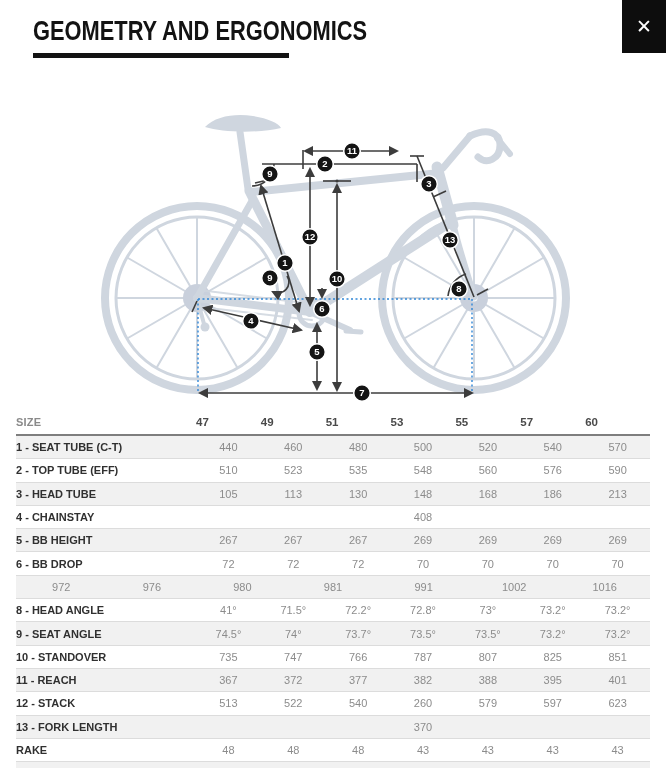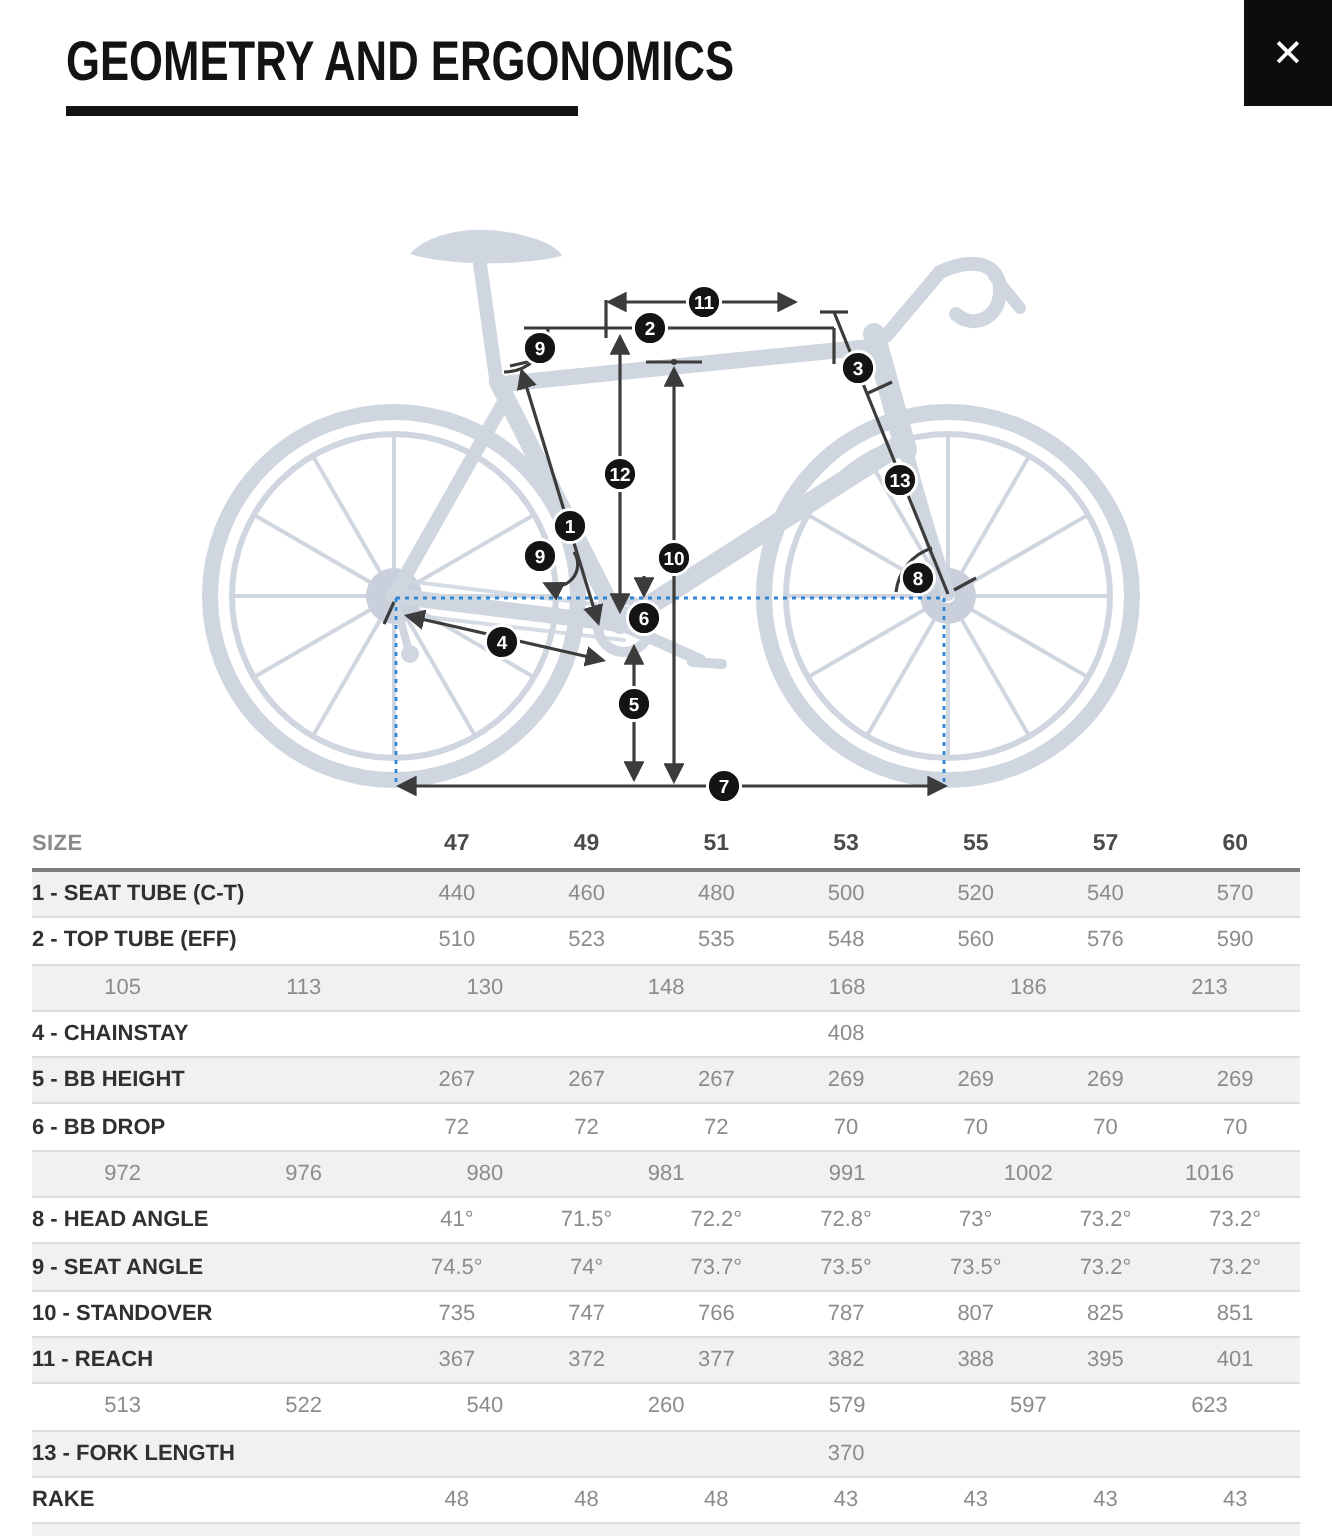--- a/index.html
+++ b/index.html
@@ -21,21 +21,21 @@
     color:#ffffff;font-size:19px;display:flex;align-items:center;justify-content:center;
     cursor:pointer;user-select:none;
   }
   
   .diagram{position:absolute;top:85px;left:0;width:666px;height:322px;}
   .badge-txt{font-family:"Liberation Sans",sans-serif;font-size:9.5px;font-weight:bold;fill:#ffffff;text-anchor:middle;}
   
   .geo-table{position:absolute;top:409px;left:16px;width:634px;font-size:11px;}
   .thead{display:flex;align-items:center;height:25px;border-bottom:2px solid #7e7e7e;}
   .thead .lab{flex:0 0 180px;color:#8a8a8a;font-weight:bold;font-size:11px;letter-spacing:.2px;}
-  .thead .col{flex:1;text-align:center;color:#4a4a4a;font-weight:bold;font-size:11.5px;}
+  .thead .col{flex:1;text-align:left;color:#4a4a4a;font-weight:bold;font-size:11.5px;}
   .trow{display:flex;align-items:center;height:23.3px;box-sizing:border-box;border-bottom:1px solid #dcdcdc;background:#ffffff;justify-content:center;}
   .trow.alt{background:#f1f1f1;}
   .trow .lab{flex:0 0 180px;color:#303030;font-weight:bold;font-size:11px;}
   .trow .val{flex:1;text-align:center;color:#8c8c8c;font-size:11px;}
   .bottom-strip{position:absolute;left:16px;right:16px;top:762px;height:6px;background:#f1f1f1;}
 </style>
 </head>
 <body>
 
 <div class="hdr">
@@ -258,20 +258,21 @@
         <div class="val">510</div>
         <div class="val">523</div>
         <div class="val">535</div>
         <div class="val">548</div>
         <div class="val">560</div>
         <div class="val">576</div>
         <div class="val">590</div>
       </div>
 
       <div class="trow alt">
+        <div class="lab">3 - HEAD TUBE</div>
         <div class="val">105</div>
         <div class="val">113</div>
         <div class="val">130</div>
         <div class="val">148</div>
         <div class="val">168</div>
         <div class="val">186</div>
         <div class="val">213</div>
       </div>
 
       <div class="trow">
@@ -355,20 +356,21 @@
         <div class="val">367</div>
         <div class="val">372</div>
         <div class="val">377</div>
         <div class="val">382</div>
         <div class="val">388</div>
         <div class="val">395</div>
         <div class="val">401</div>
       </div>
 
       <div class="trow">
+        <div class="lab">12 - STACK</div>
         <div class="val">513</div>
         <div class="val">522</div>
         <div class="val">540</div>
         <div class="val">260</div>
         <div class="val">579</div>
         <div class="val">597</div>
         <div class="val">623</div>
       </div>
 
       <div class="trow alt">

